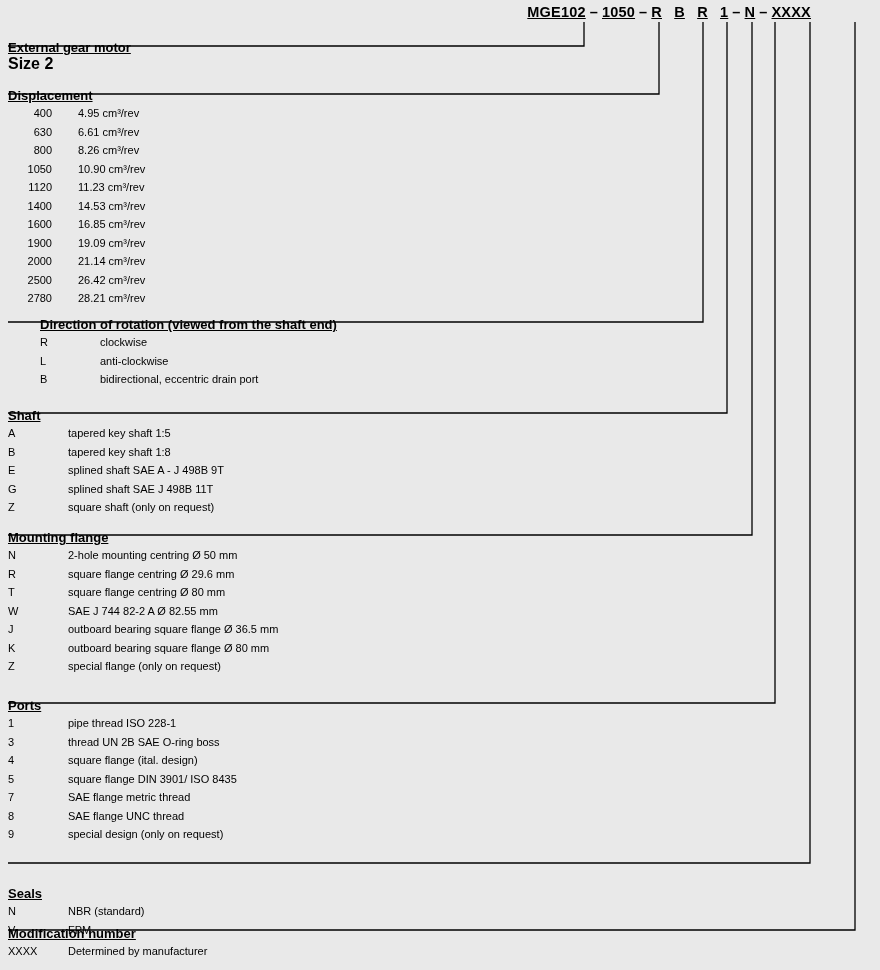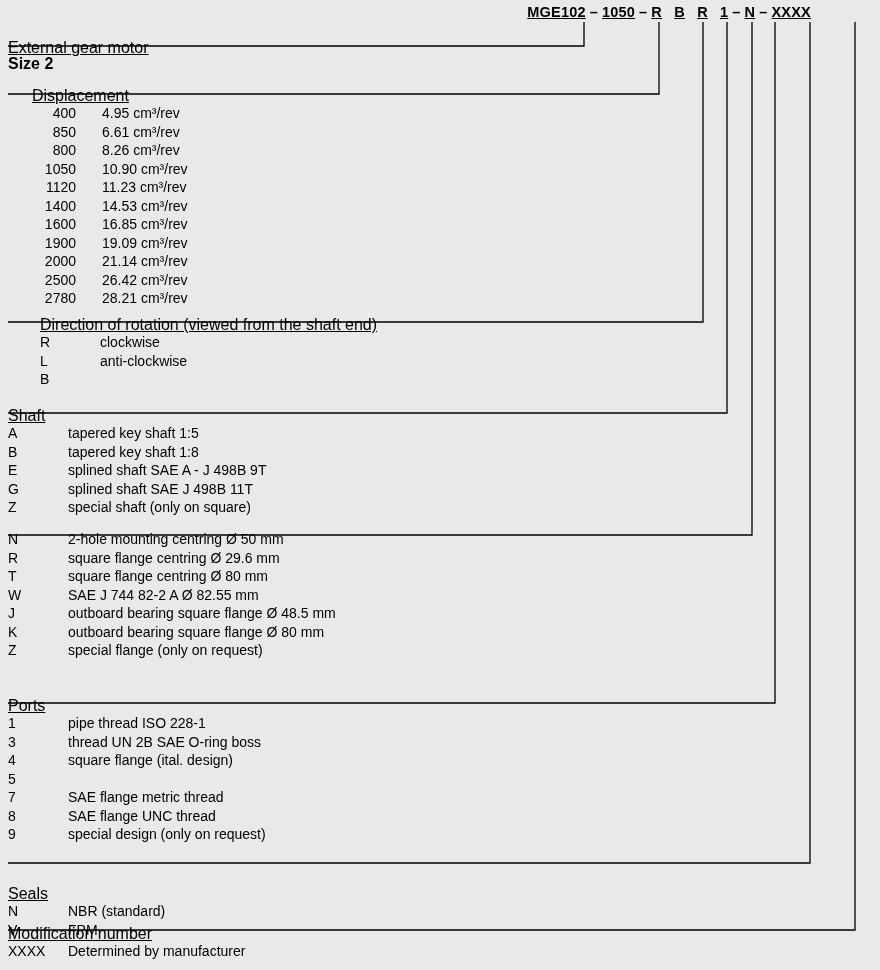--- a/index.html
+++ b/index.html
@@ -41,33 +41,33 @@
     text-decoration: none;
   }
 
   
   .section {
     position: absolute;
     left: 8px;
     width: 700px;
   }
   .sect-title {
-    font-size: 16px;
-    font-weight: normal;
+    font-size: 13px;
+    font-weight: bold;
     text-decoration: underline;
     line-height: 16px;
     white-space: nowrap;
   }
   .sect-sub {
     font-size: 16px;
     font-weight: bold;
     line-height: 16px;
   }
   .row {
-    font-size: 14px;
+    font-size: 11px;
     line-height: 18.5px;
     white-space: nowrap;
     position: relative;
     height: 18.5px;
   }
   .row .key {
     position: absolute;
     left: 0;
     width: 52px;
     text-align: left;
@@ -122,29 +122,29 @@
 
       <path d="M 855 22 L 855 930 L 8 930"></path>
     </g>
   </svg>
 
   <div class="section" style="top:40px;">
     <div class="sect-title">External gear motor</div>
     <div class="sect-sub">Size 2</div>
   </div>
 
-  <div class="section" style="top:88px;margin-left:24px;">
+  <div class="section" style="top:88px;">
     <div class="sect-title">Displacement</div>
     <div>
       <div class="row">
           <span class="key num">400</span>
           <span class="val num">4.95 cm³/rev</span>
         </div>
       <div class="row">
-          <span class="key num">850</span>
+          <span class="key num">630</span>
           <span class="val num">6.61 cm³/rev</span>
         </div>
       <div class="row">
           <span class="key num">800</span>
           <span class="val num">8.26 cm³/rev</span>
         </div>
       <div class="row">
           <span class="key num">1050</span>
           <span class="val num">10.90 cm³/rev</span>
         </div>
@@ -185,20 +185,21 @@
       <div class="row">
           <span class="key">R</span>
           <span class="val">clockwise</span>
         </div>
       <div class="row">
           <span class="key">L</span>
           <span class="val">anti-clockwise</span>
         </div>
       <div class="row">
           <span class="key">B</span>
+          <span class="val">bidirectional, eccentric drain port</span>
         </div>
     </div>
   </div>
 
   <div class="section" style="top:408px;">
     <div class="sect-title">Shaft</div>
     <div>
       <div class="row">
           <span class="key">A</span>
           <span class="val">tapered key shaft 1:5</span>
@@ -210,46 +211,47 @@
       <div class="row">
           <span class="key">E</span>
           <span class="val">splined shaft SAE A - J 498B 9T</span>
         </div>
       <div class="row">
           <span class="key">G</span>
           <span class="val">splined shaft SAE J 498B 11T</span>
         </div>
       <div class="row">
           <span class="key">Z</span>
-          <span class="val">special shaft (only on square)</span>
+          <span class="val">square shaft (only on request)</span>
         </div>
     </div>
   </div>
 
   <div class="section" style="top:530px;">
+    <div class="sect-title">Mounting flange</div>
     <div>
       <div class="row">
           <span class="key">N</span>
           <span class="val">2-hole mounting centring Ø 50 mm</span>
         </div>
       <div class="row">
           <span class="key">R</span>
           <span class="val">square flange centring Ø 29.6 mm</span>
         </div>
       <div class="row">
           <span class="key">T</span>
           <span class="val">square flange centring Ø 80 mm</span>
         </div>
       <div class="row">
           <span class="key">W</span>
           <span class="val">SAE J 744 82-2 A Ø 82.55 mm</span>
         </div>
       <div class="row">
           <span class="key">J</span>
-          <span class="val">outboard bearing square flange Ø 48.5 mm</span>
+          <span class="val">outboard bearing square flange Ø 36.5 mm</span>
         </div>
       <div class="row">
           <span class="key">K</span>
           <span class="val">outboard bearing square flange Ø 80 mm</span>
         </div>
       <div class="row">
           <span class="key">Z</span>
           <span class="val">special flange (only on request)</span>
         </div>
     </div>
@@ -265,20 +267,21 @@
       <div class="row">
           <span class="key">3</span>
           <span class="val">thread UN 2B SAE O-ring boss</span>
         </div>
       <div class="row">
           <span class="key">4</span>
           <span class="val">square flange (ital. design)</span>
         </div>
       <div class="row">
           <span class="key">5</span>
+          <span class="val">square flange DIN 3901/ ISO 8435</span>
         </div>
       <div class="row">
           <span class="key">7</span>
           <span class="val">SAE flange metric thread</span>
         </div>
       <div class="row">
           <span class="key">8</span>
           <span class="val">SAE flange UNC thread</span>
         </div>
       <div class="row">

